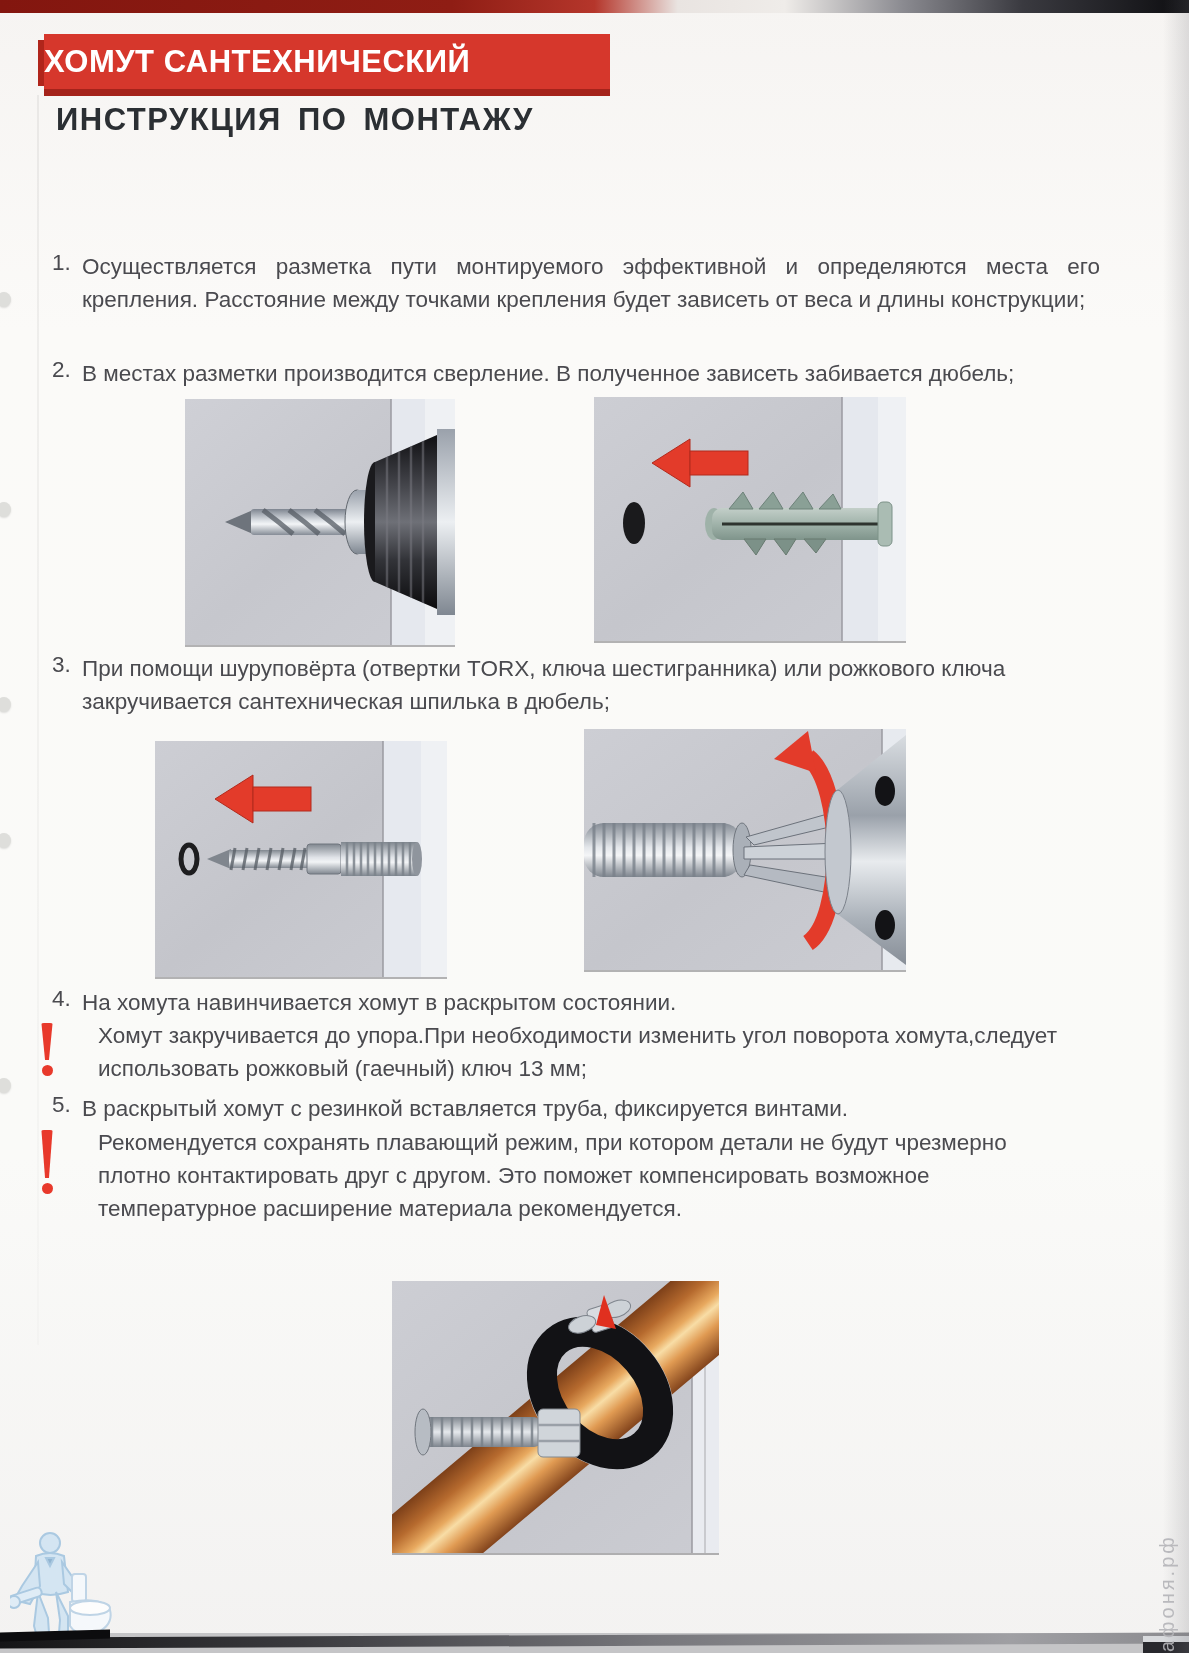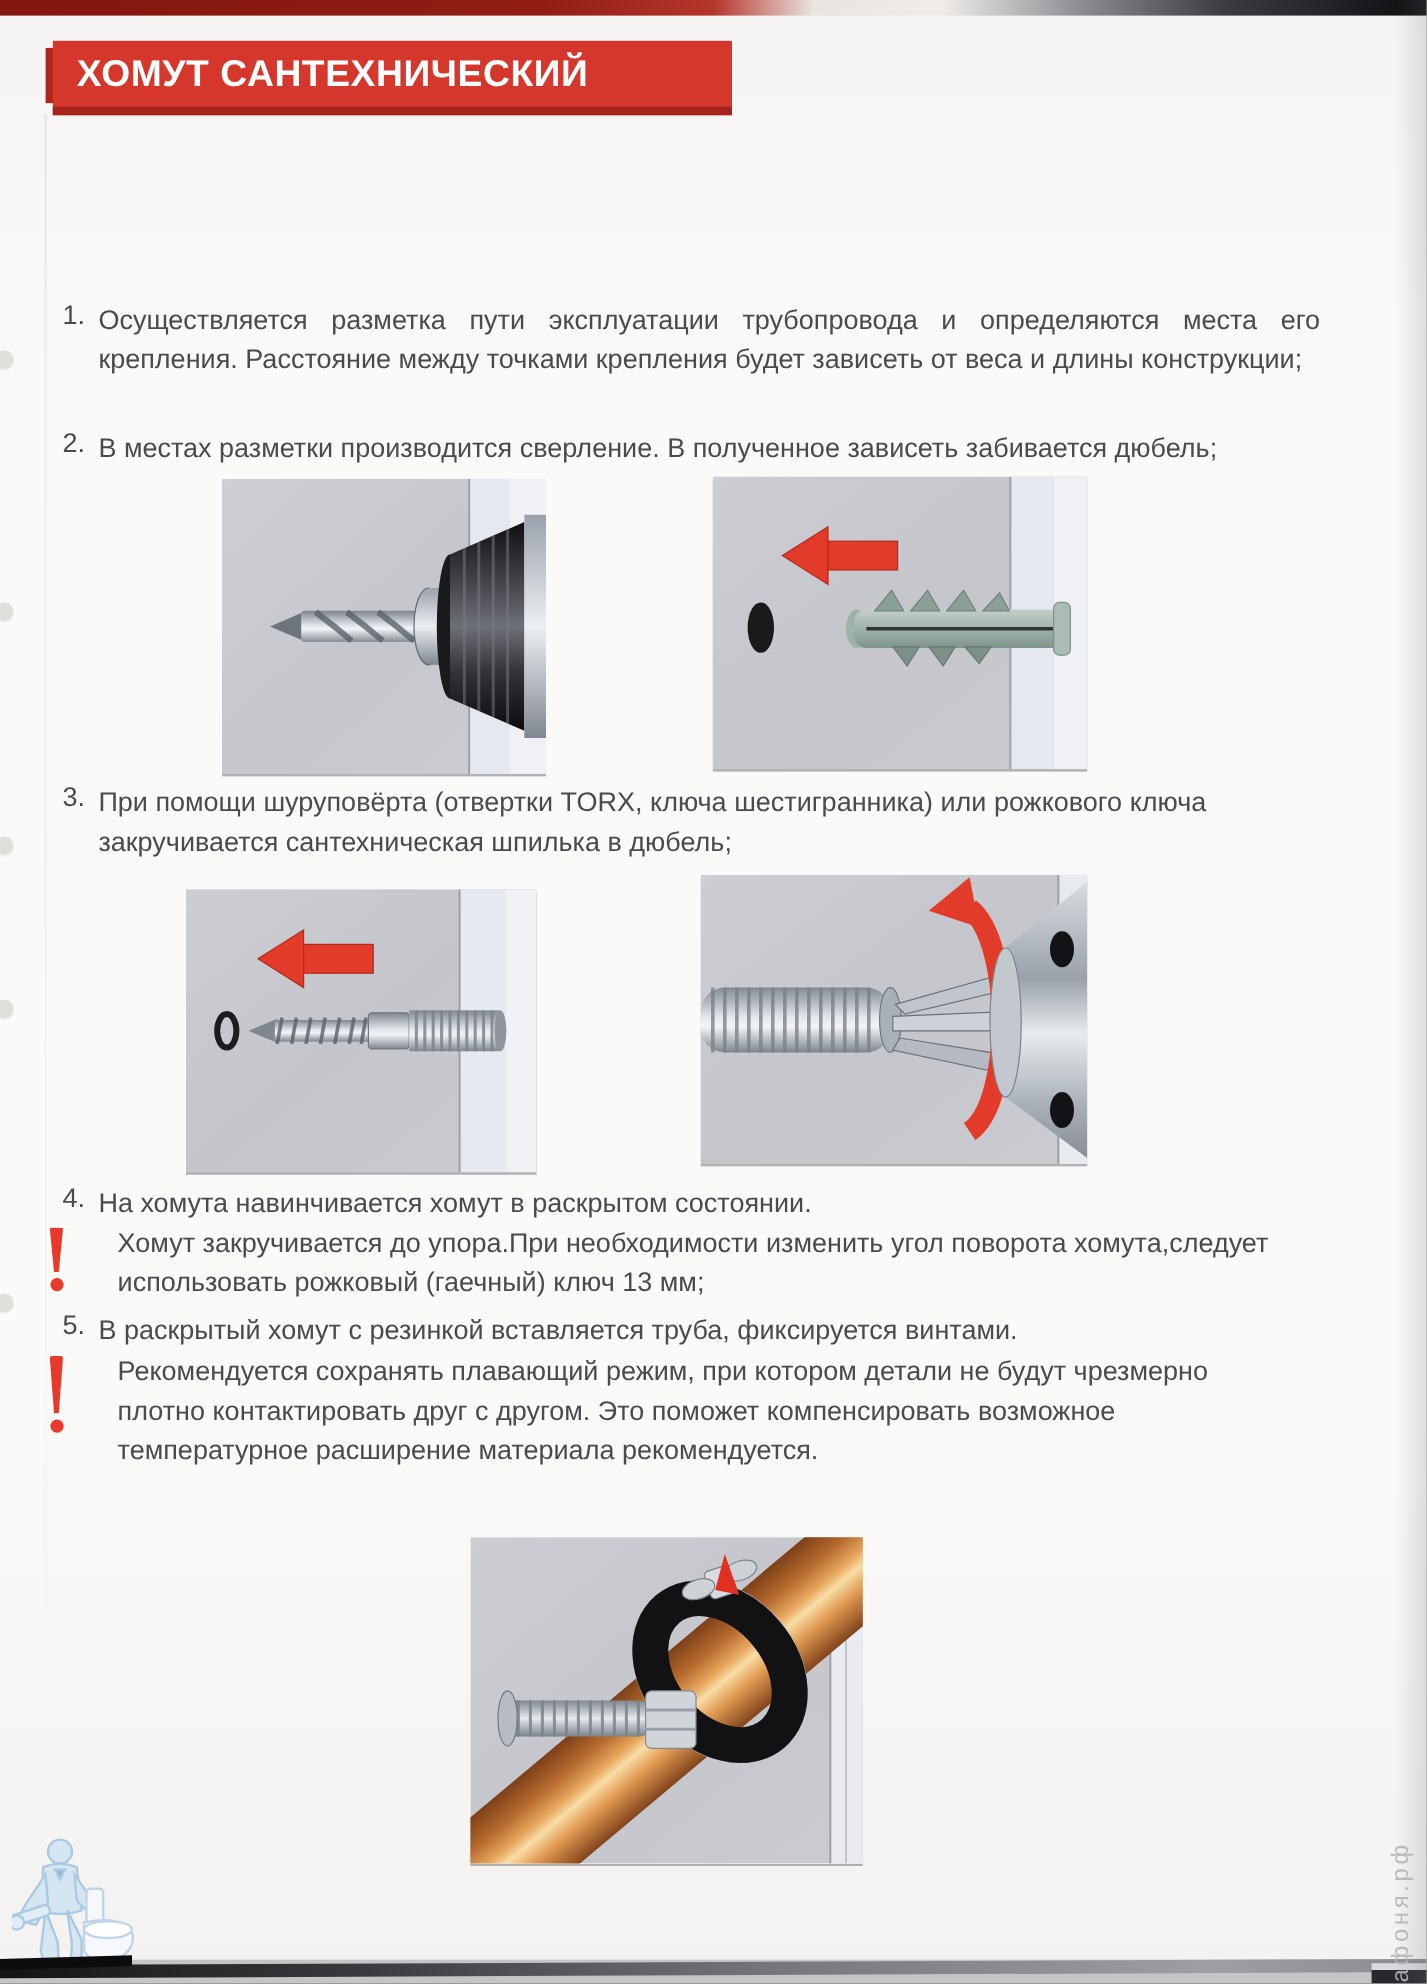--- a/index.html
+++ b/index.html
@@ -20,21 +20,21 @@
   .right-shadow{position:absolute;right:0;top:0;bottom:0;width:26px;
     background:linear-gradient(90deg,rgba(120,120,126,0) 0%,rgba(120,120,126,.22) 100%);}
   .crease{position:absolute;left:37px;top:95px;height:1250px;width:2px;
     background:linear-gradient(180deg,rgba(0,0,0,.06),rgba(0,0,0,.015));}
   .bind-mark{position:absolute;left:-3px;width:14px;height:15px;border-radius:50%;background:#dededb;box-shadow:0 1px 2px rgba(0,0,0,.12);}
 
   
   .banner{position:absolute;left:44px;top:34px;width:566px;height:55px;
     background:#d6372c;border-bottom:7px solid #a5231b;}
   .banner-notch{position:absolute;left:38px;top:40px;width:8px;height:46px;background:#b0251b;}
-  .banner span{display:block;line-height:55px;padding-left:20px;color:#ffffff;
+  .banner span{display:block;line-height:55px;color:#ffffff;
     font-size:31px;font-weight:bold;letter-spacing:.5px;}
   .title{position:absolute;left:56px;top:102px;margin:0;color:#2b2f33;
     font-size:31px;font-weight:bold;letter-spacing:1.5px;word-spacing:6px;}
 
   
   .intro{position:absolute;left:60px;top:166px;width:1008px;margin:0;
     font-size:22.5px;line-height:32.5px;}
   .step{position:absolute;left:52px;}
   .step .num{position:absolute;left:0;top:0;font-size:22.5px;}
   .step .txt{margin-left:30px;width:1018px;font-size:22.5px;line-height:33px;}
@@ -66,25 +66,26 @@
   <div class="bind-mark" style="top:502px"></div>
   <div class="bind-mark" style="top:697px"></div>
   <div class="bind-mark" style="top:833px"></div>
   <div class="bind-mark" style="top:1078px"></div>
 
   <div class="banner-notch"></div>
   <div class="banner">
     <span>ХОМУТ САНТЕХНИЧЕСКИЙ</span>
   </div>
 
+  <h1 class="title">ИНСТРУКЦИЯ ПО МОНТАЖУ</h1>
 
 
   <div class="step" style="top:250px">
     <span class="num">1.</span>
-    <div class="txt justify">Осуществляется разметка пути эксплуатации трубопровода и определяются места его крепления. Расстояние между точками крепления будет зависеть от веса и длины конструкции;</div>
+    <div class="txt justify">Осуществляется разметка пути монтируемого эффективной и определяются места его крепления. Расстояние между точками крепления будет зависеть от веса и длины конструкции;</div>
   </div>
 
   <div class="step" style="top:357px">
     <span class="num">2.</span>
     <div class="txt">В местах разметки производится сверление. В полученное зависеть забивается дюбель;</div>
   </div>
 
   <div class="fig" style="left:185px;top:399px;width:270px;height:246px">
     <svg viewBox="0 0 270 246">
       <defs>

